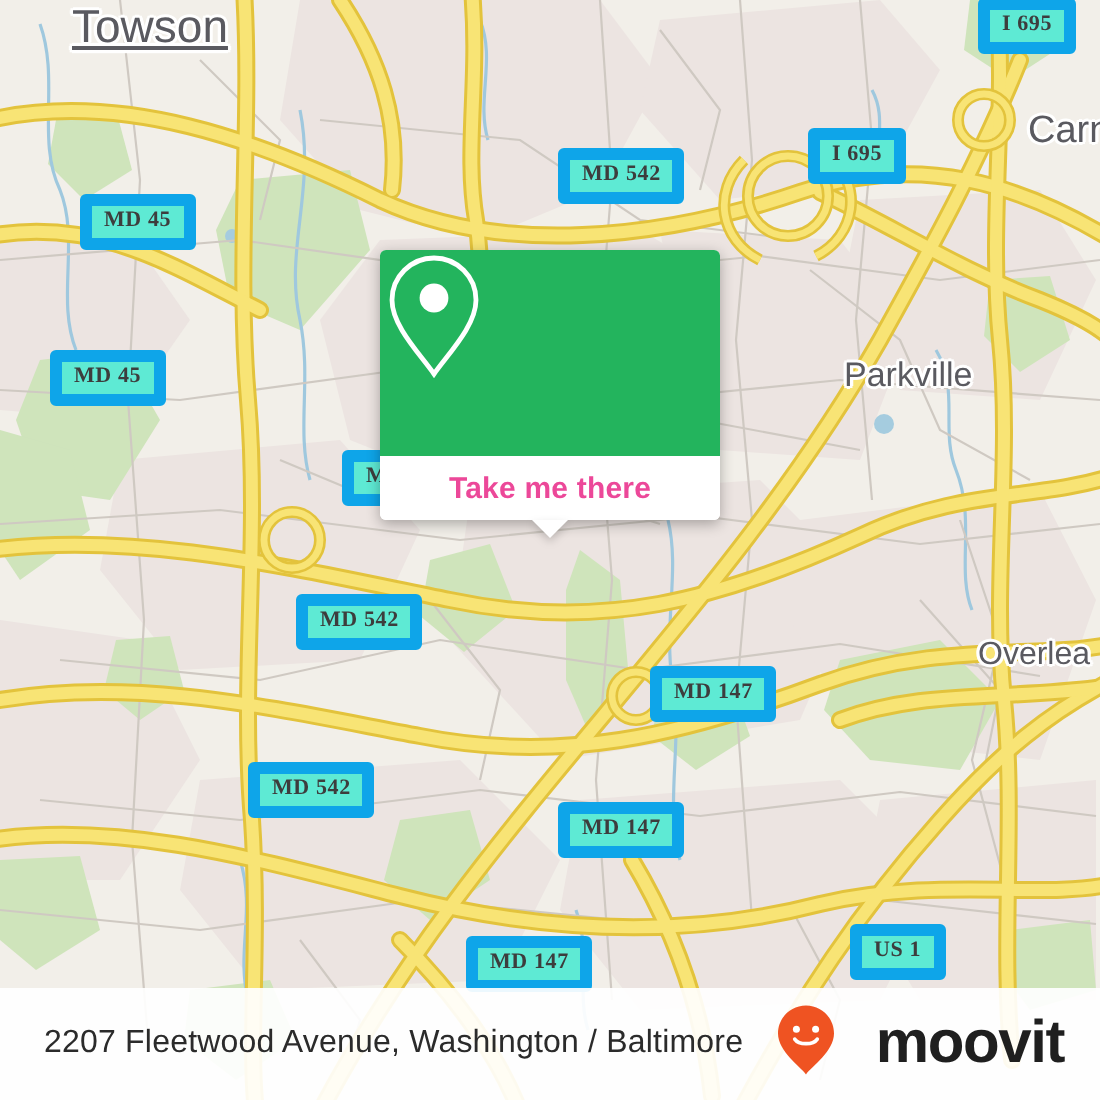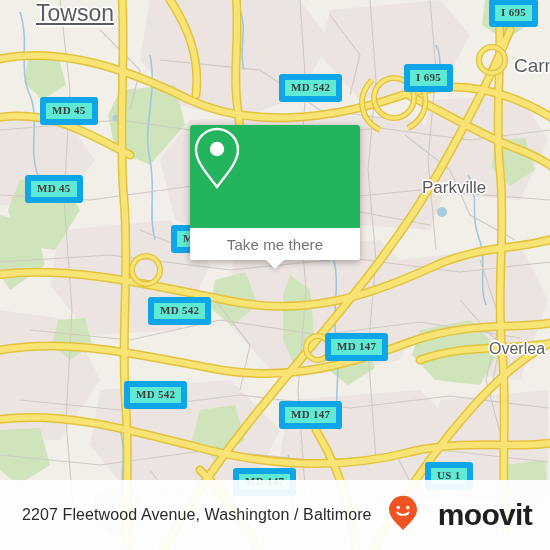--- a/index.html
+++ b/index.html
@@ -71,22 +71,23 @@
   }
   #popup .card-foot {
     height:32px;
     background:#ffffff;
     border-radius:0 0 3px 3px;
     display:flex; align-items:center; justify-content:center;
     position:relative;
   }
   #popup .card-foot span {
     font-size:15px;
-    color:#737373;
+    color:#ec4899;
     letter-spacing:.1px;
+    font-weight:bold;
   }
   #popup .tail {
     position:absolute;
     left:50%; margin-left:-9px; bottom:-9px;
     width:0; height:0;
     border-left:9px solid transparent;
     border-right:9px solid transparent;
     border-top:9px solid #ffffff;
     filter:drop-shadow(0 2px 2px rgba(0,0,0,.18));
   }
@@ -96,21 +97,21 @@
     position:absolute; left:10px; top:470px;
     font-size:13px; color:#3a3a3a;
     background:rgba(255,255,255,.62);
     padding:1px 3px;
     z-index:30;
     white-space:nowrap;
   }
 
   
   #footer {
-    position:absolute; left:0; bottom:0; width:550px; height:70px;
+    position:absolute; left:0; bottom:0; width:550px; height:56px;
     background:rgba(255,255,255,.92);
     z-index:50;
     display:flex; align-items:center;
   }
   #footer-title {
     position:absolute; left:22px;
     font-size:16px; color:#2b2b2b;
     letter-spacing:.1px;
     white-space:nowrap;
   }
@@ -267,21 +268,21 @@
       <path d="M414,78 C432,92 428,118 408,128"></path>
       <circle cx="492" cy="60" r="13"></circle>
       <circle cx="146" cy="270" r="14"></circle>
       <circle cx="318" cy="348" r="12"></circle>
     </g>
   </svg>
 
   <div class="place-label" style="left:36px;  top:0px;   font-size:23px;text-decoration:underline;">Towson</div>
   <div class="place-label" style="left:514px; top:55px;  font-size:19px;">Carne</div>
   <div class="place-label" style="left:422px; top:178px; font-size:17px;">Parkville</div>
-  <div class="place-label" style="left:489px; top:340px; font-size:16px;">Overlea</div>
+  <div class="place-label" style="left:489px; top:319px; font-size:16px;">Overlea</div>
 
   <div class="shield" style="left:404px; top:64px;">I 695</div>
   <div class="shield" style="left:489px; top:-1px;">I 695</div>
   <div class="shield" style="left:279px; top:74px;">MD 542</div>
   <div class="shield" style="left:40px;  top:97px;">MD 45</div>
   <div class="shield" style="left:25px;  top:175px;">MD 45</div>
   <div class="shield" style="left:148px; top:297px;">MD 542</div>
   <div class="shield" style="left:124px; top:381px;">MD 542</div>
   <div class="shield" style="left:325px; top:333px;">MD 147</div>
   <div class="shield" style="left:279px; top:401px;">MD 147</div>

